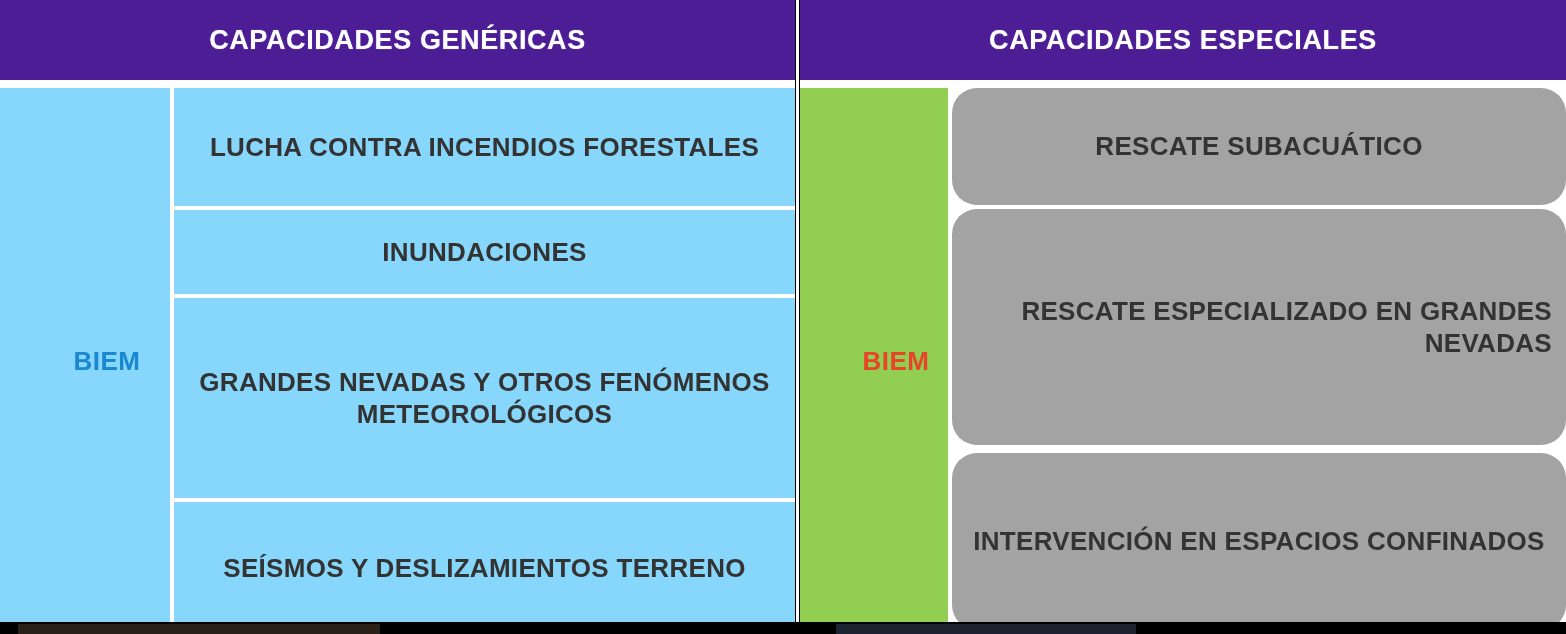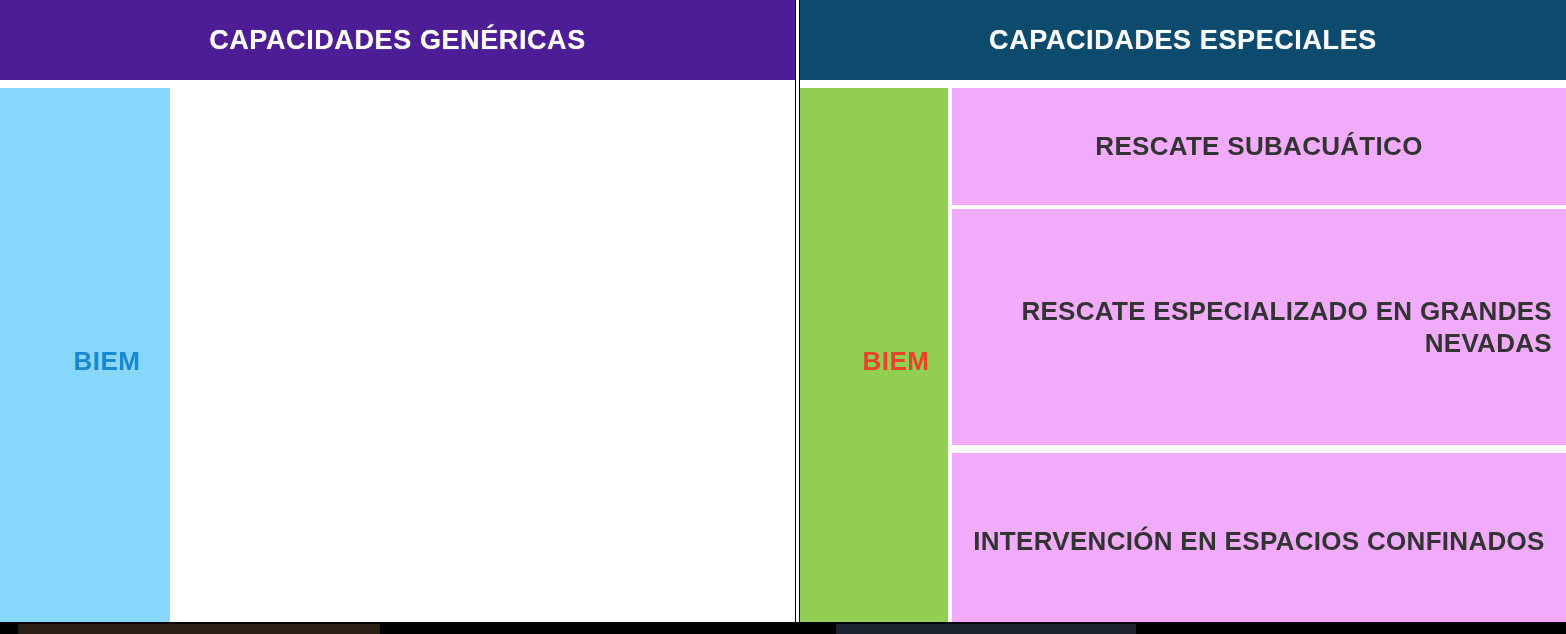--- a/index.html
+++ b/index.html
@@ -135,28 +135,28 @@
     background: #000000;
   }
   #gutter .gl.a { left: 0; }
   #gutter .gl.b { left: 4px; }
 
   
   #panel-special {
     left: 800px;
     width: 766px;
   }
-  #panel-special .panel-header { background: #0c4a6e; }
+  #panel-special .panel-header { background: #4c1d95; }
   #panel-special .biem-col {
     width: 148px;
     background: #92ce51;
     color: #e8432b;
   }
   #panel-special .gapcol { width: 4px; }
-  #panel-special .cell { background: #f0abfc; }
+  #panel-special .cell { background: #a3a3a3; border-radius: 25px; }
 
   
   #bottom-strip {
     position: absolute;
     left: 0;
     bottom: 0;
     width: 1566px;
     height: 12px;
     background: #000000;
   }
@@ -173,20 +173,29 @@
 <body>
 
 <div id="page">
 
   <section class="panel" id="panel-generic">
     <div class="panel-header">CAPACIDADES GENÉRICAS</div>
     <div class="header-gap"></div>
     <div class="panel-body">
       <div class="biem-col">BIEM</div>
       <div class="gapcol"></div>
+      <div class="rows-col">
+        <div class="cell" style="flex:116 1 0;">LUCHA CONTRA INCENDIOS FORESTALES</div>
+        <div class="rowgap"></div>
+        <div class="cell" style="flex:82 1 0;">INUNDACIONES</div>
+        <div class="rowgap"></div>
+        <div class="cell" style="flex:200 1 0;">GRANDES NEVADAS Y OTROS FENÓMENOS METEOROLÓGICOS</div>
+        <div class="rowgap"></div>
+        <div class="cell" style="flex:130 1 0;">SEÍSMOS Y DESLIZAMIENTOS TERRENO</div>
+      </div>
     </div>
   </section>
 
   <div id="gutter">
     <div class="gl a"></div>
     <div class="gl b"></div>
   </div>
 
   <section class="panel" id="panel-special">
     <div class="panel-header">CAPACIDADES ESPECIALES</div>

